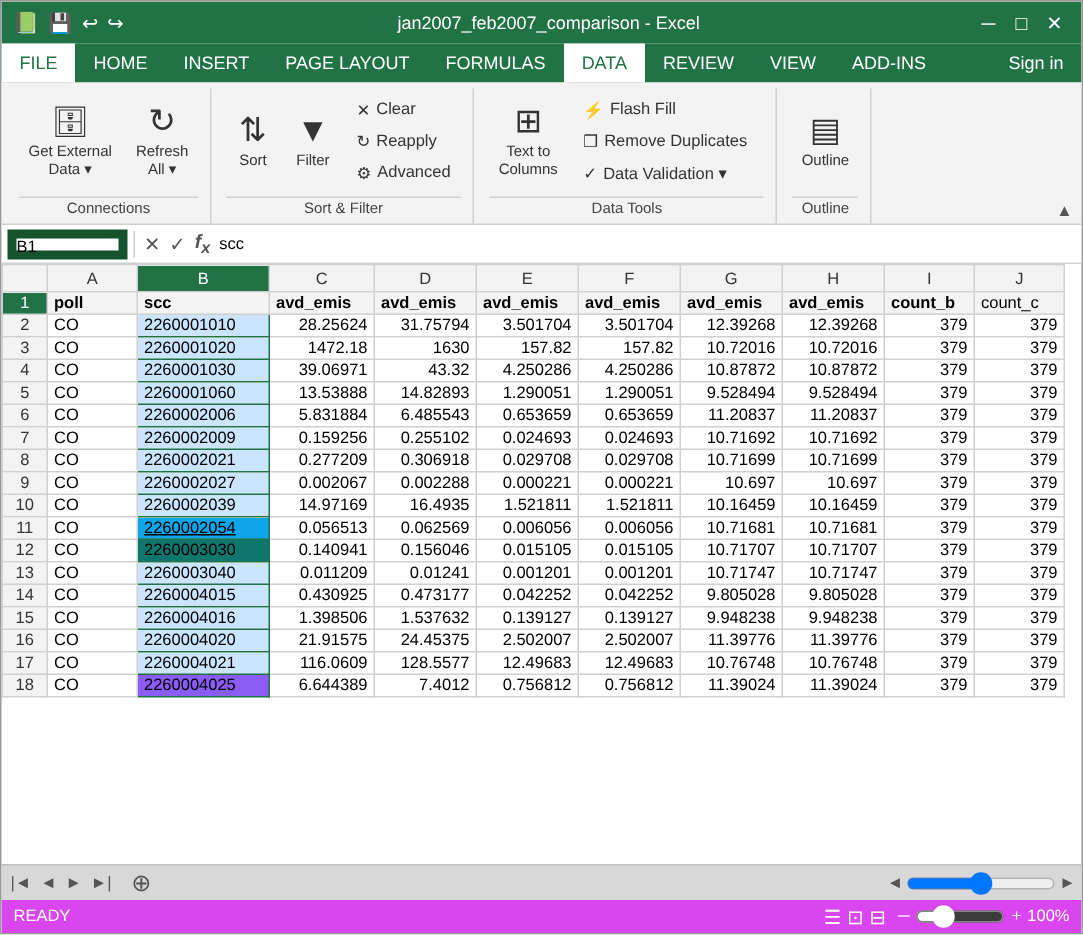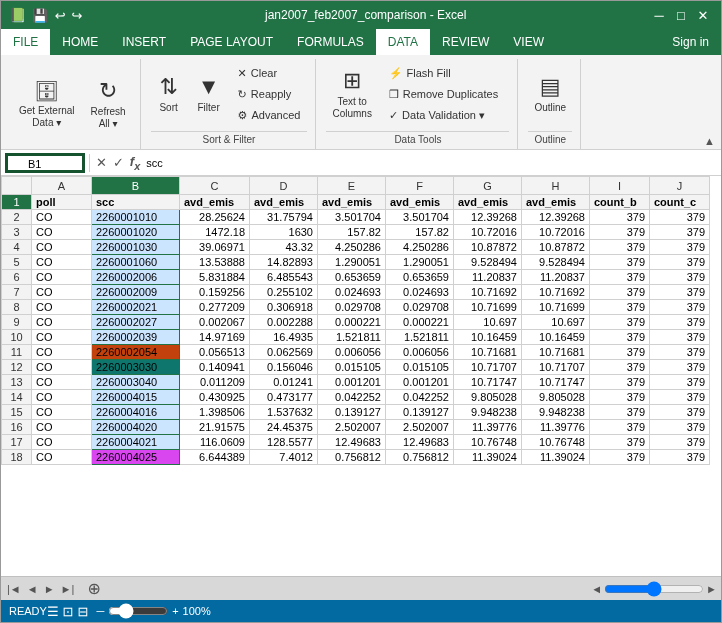--- a/index.html
+++ b/index.html
@@ -119,25 +119,25 @@
       display: flex;
       align-items: center;
       height: 26px;
       border-bottom: 1px solid #d0d0d0;
       background: #fff;
       padding: 0 4px;
       gap: 4px;
     }
     .cell-ref-box {
       width: 80px;
-      border: 3px solid #14532d;
+      border: 6px solid #14532d;
       height: 20px;
-      padding: 0 20px;
+      padding: 0 0;
       font-size: 11px;
-      display: flex; align-items: flex-end;
+      display: flex; align-items: flex-start;
     }
     .formula-bar-sep {
       width: 1px;
       height: 18px;
       background: #d0d0d0;
     }
     .formula-bar-icons { display: flex; gap: 2px; align-items: center; color: #555; font-size: 13px; }
     .formula-bar-icons span { cursor: pointer; padding: 0 2px; }
     .formula-input {
       flex: 1;
@@ -223,26 +223,26 @@
       border-bottom: 2px solid #fff;
     }
     .add-sheet-btn {
       width: 20px; height: 20px;
       display: flex; align-items: center; justify-content: center;
       font-size: 16px; cursor: pointer; color: #555;
       margin-left: 4px;
     }
     
     .status-bar {
-      background: #0369a1;
+      background: #d946ef;
       color: #fff;
       height: 22px;
       display: flex;
       align-items: center;
-      justify-content: flex-start;
+      justify-content: space-between;
       padding: 0 8px;
       font-size: 11px;
     }
     .status-right { display: flex; align-items: center; gap: 8px; }
     .view-icons { display: flex; gap: 4px; }
     .view-icon { color: #fff; font-size: 13px; cursor: pointer; }
     .zoom-control { display: flex; align-items: center; gap: 4px; color: #fff; font-size: 11px; }
     .zoom-slider { width: 60px; accent-color: #fff; }
 
     
@@ -271,38 +271,40 @@
 
   <div class="menu-bar">
     <button class="menu-item active">FILE</button>
     <button class="menu-item">HOME</button>
     <button class="menu-item">INSERT</button>
     <button class="menu-item">PAGE LAYOUT</button>
     <button class="menu-item">FORMULAS</button>
     <button class="menu-item" style="background:#fff; color:#217346;">DATA</button>
     <button class="menu-item">REVIEW</button>
     <button class="menu-item">VIEW</button>
+    <button class="menu-item">ADD-INS</button>
     <div style="flex:1;"></div>
     <button class="menu-item">Sign in</button>
   </div>
 
   <div class="ribbon">
     <div class="ribbon-groups">
 
       <div class="ribbon-group">
         <div class="ribbon-group-content">
           <button class="ribbon-btn">
             <span class="ribbon-btn-icon">🗄</span>
             <span class="ribbon-btn-label">Get External<br>Data ▾</span>
           </button>
           <button class="ribbon-btn">
             <span class="ribbon-btn-icon" style="font-size:22px;">↻</span>
             <span class="ribbon-btn-label">Refresh<br>All ▾</span>
           </button>
         </div>
+        <div class="ribbon-group-label">Connections</div>
       </div>
 
       <div class="ribbon-group" style="flex-direction:column;">
         <div class="ribbon-group-content">
           <button class="ribbon-btn">
             <span class="ribbon-btn-icon" style="font-size:22px;">⇅</span>
             <span class="ribbon-btn-label">Sort</span>
           </button>
           <button class="ribbon-btn">
             <span class="ribbon-btn-icon" style="font-size:22px;">▼</span>
@@ -415,21 +417,21 @@
               <th class="row-header active">1</th>
               <td class="text-cell" style="font-weight: bold; background: rgb(243, 243, 243);">poll</td>
               <td class="text-cell" style="font-weight: bold; background: rgb(243, 243, 243);">scc</td>
               <td class="text-cell" style="font-weight: bold; background: rgb(243, 243, 243);">avd_emis</td>
               <td class="text-cell" style="font-weight: bold; background: rgb(243, 243, 243);">avd_emis</td>
               <td class="text-cell" style="font-weight: bold; background: rgb(243, 243, 243);">avd_emis</td>
               <td class="text-cell" style="font-weight: bold; background: rgb(243, 243, 243);">avd_emis</td>
               <td class="text-cell" style="font-weight: bold; background: rgb(243, 243, 243);">avd_emis</td>
               <td class="text-cell" style="font-weight: bold; background: rgb(243, 243, 243);">avd_emis</td>
               <td class="text-cell" style="font-weight: bold; background: rgb(243, 243, 243); margin-left: 40px;">count_b</td>
-              <td class="text-cell" style="font-weight: bold; background: rgb(243, 243, 243);">count_c</td>
+              <td class="text-cell" style="font-weight: normal; background: rgb(243, 243, 243);">count_c</td>
             </tr>
             <tr>
               <th class="row-header">2</th>
               <td class="text-cell">CO</td>
               <td class="text-cell" style="background: rgb(204, 229, 255); border-color: rgb(33, 115, 70);">2260001010</td>
               <td class="data-cell">28.25624</td>
               <td class="data-cell">31.75794</td>
               <td class="data-cell">3.501704</td>
               <td class="data-cell">3.501704</td>
               <td class="data-cell">12.39268</td>
@@ -537,21 +539,21 @@
               <td class="data-cell">1.521811</td>
               <td class="data-cell">1.521811</td>
               <td class="data-cell">10.16459</td>
               <td class="data-cell">10.16459</td>
               <td class="data-cell">379</td>
               <td class="data-cell">379</td>
             </tr>
             <tr>
               <th class="row-header">11</th>
               <td class="text-cell">CO</td>
-              <td class="text-cell" style="background: #c2410c; border-color: rgb(33, 115, 70);">2260002054</td>
+              <td class="text-cell" style="background: #0ea5e9; border-color: rgb(33, 115, 70); text-decoration: underline;">2260002054</td>
               <td class="data-cell">0.056513</td>
               <td class="data-cell">0.062569</td>
               <td class="data-cell">0.006056</td>
               <td class="data-cell">0.006056</td>
               <td class="data-cell">10.71681</td>
               <td class="data-cell">10.71681</td>
               <td class="data-cell">379</td>
               <td class="data-cell">379</td>
             </tr>
             <tr>
@@ -628,21 +630,21 @@
               <td class="data-cell">12.49683</td>
               <td class="data-cell">12.49683</td>
               <td class="data-cell">10.76748</td>
               <td class="data-cell">10.76748</td>
               <td class="data-cell">379</td>
               <td class="data-cell">379</td>
             </tr>
             <tr>
               <th class="row-header">18</th>
               <td class="text-cell">CO</td>
-              <td class="text-cell" style="background: #d946ef; border-color: rgb(33, 115, 70); margin-left: 48px;">2260004025</td>
+              <td class="text-cell" style="background: #8b5cf6; border-color: rgb(33, 115, 70); margin-left: 48px;">2260004025</td>
               <td class="data-cell">6.644389</td>
               <td class="data-cell">7.4012</td>
               <td class="data-cell">0.756812</td>
               <td class="data-cell">0.756812</td>
               <td class="data-cell">11.39024</td>
               <td class="data-cell">11.39024</td>
               <td class="data-cell">379</td>
               <td class="data-cell">379</td>
             </tr>
           </tbody>

